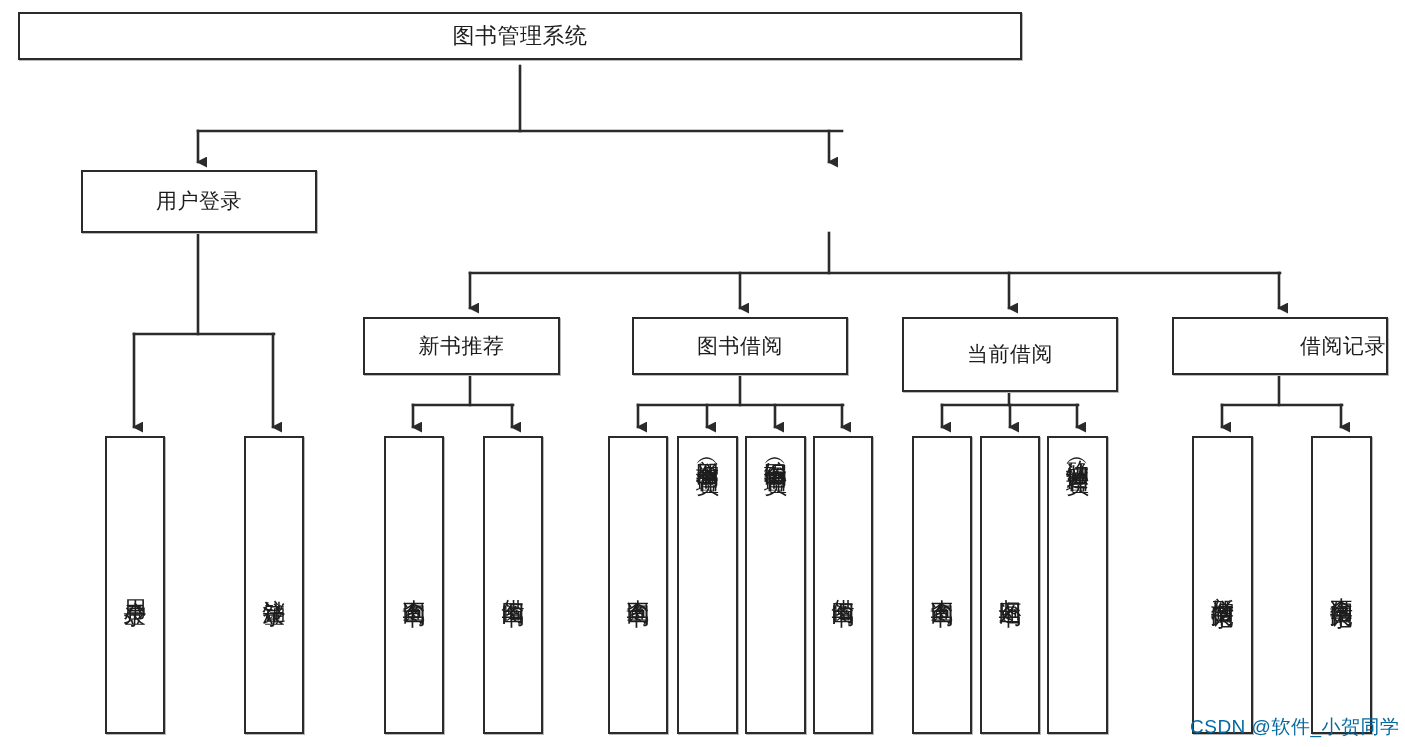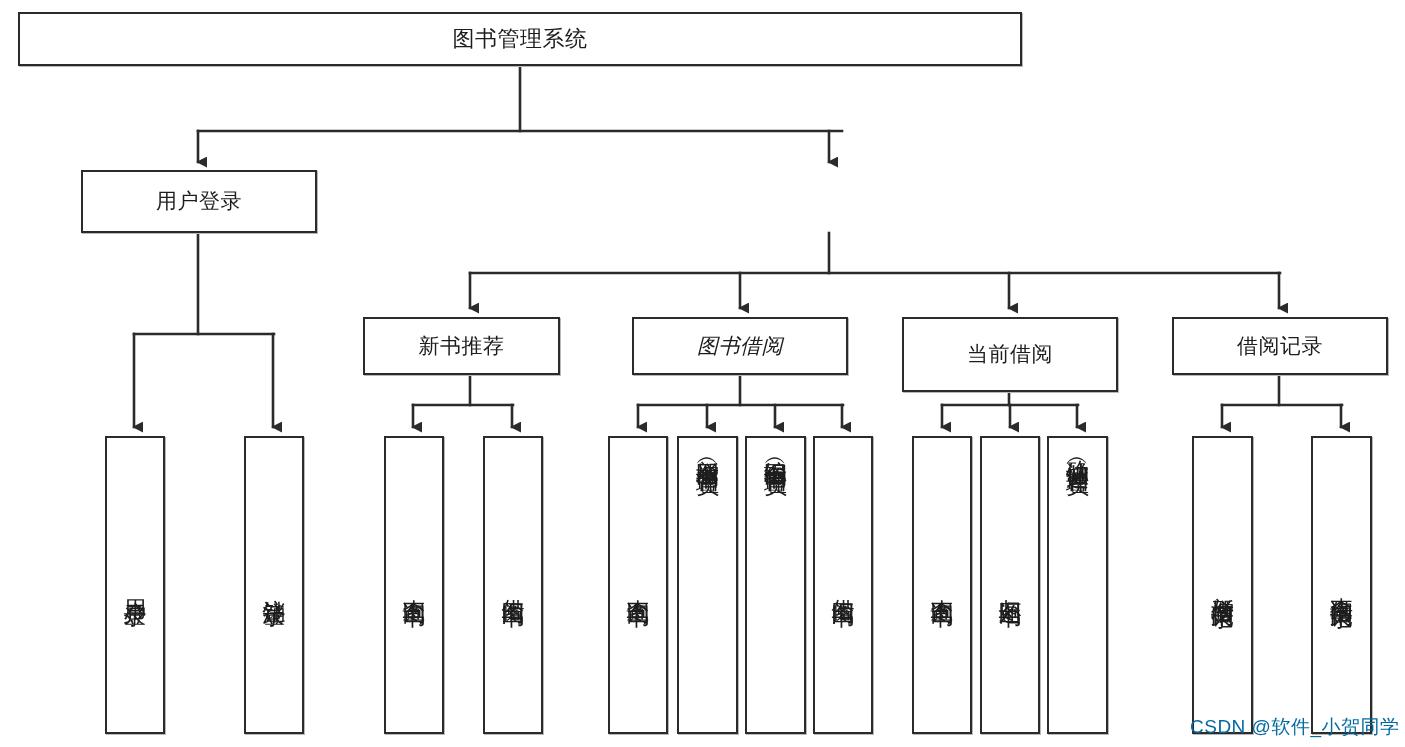--- a/index.html
+++ b/index.html
@@ -126,38 +126,38 @@
       <path d="M1010,405 L1010,427" marker-end="url(#arw)"></path>
       <path d="M1077,405 L1077,427" marker-end="url(#arw)"></path>
 
       <path d="M1279,375 L1279,405"></path>
       <path d="M1222,405 L1342,405"></path>
       <path d="M1222,405 L1222,427" marker-end="url(#arw)"></path>
       <path d="M1341,405 L1341,427" marker-end="url(#arw)"></path>
     </g>
   </svg>
 
-  <div class="node h root" style="left:18px; top:12px; width:1004px; height:54px;">
+  <div class="node h root" style="left:18px; top:12px; width:1004px; height:48px;">
     <span class="node-label">图书管理系统</span>
   </div>
 
   <div class="node h" style="left:81px; top:170px; width:236px; height:63px;">
     <span class="node-label">用户登录</span>
   </div>
 
   <div class="node h" style="left:363px; top:317px; width:197px; height:58px;">
     <span class="node-label">新书推荐</span>
   </div>
-  <div class="node h" style="left:632px; top:317px; width:216px; height:58px;font-style:italic;">
+  <div class="node h" style="left:632px; top:317px; width:216px; height:58px;">
     <span class="node-label">图书借阅</span>
   </div>
   <div class="node h" style="left:902px; top:317px; width:216px; height:75px;">
     <span class="node-label">当前借阅</span>
   </div>
-  <div class="node h" style="left:1172px; top:317px; width:216px; height:58px;">
+  <div class="node h" style="left:1172px; top:317px; width:216px; height:58px;justify-content:flex-end;">
     <span class="node-label">借阅记录</span>
   </div>
 
   <div class="node v centered" style="left:105px; top:436px; width:60px; height:298px;">
     <span class="node-label">用户登录</span>
   </div>
   <div class="node v centered" style="left:244px; top:436px; width:60px; height:298px;">
     <span class="node-label">注销登录</span>
   </div>
 

